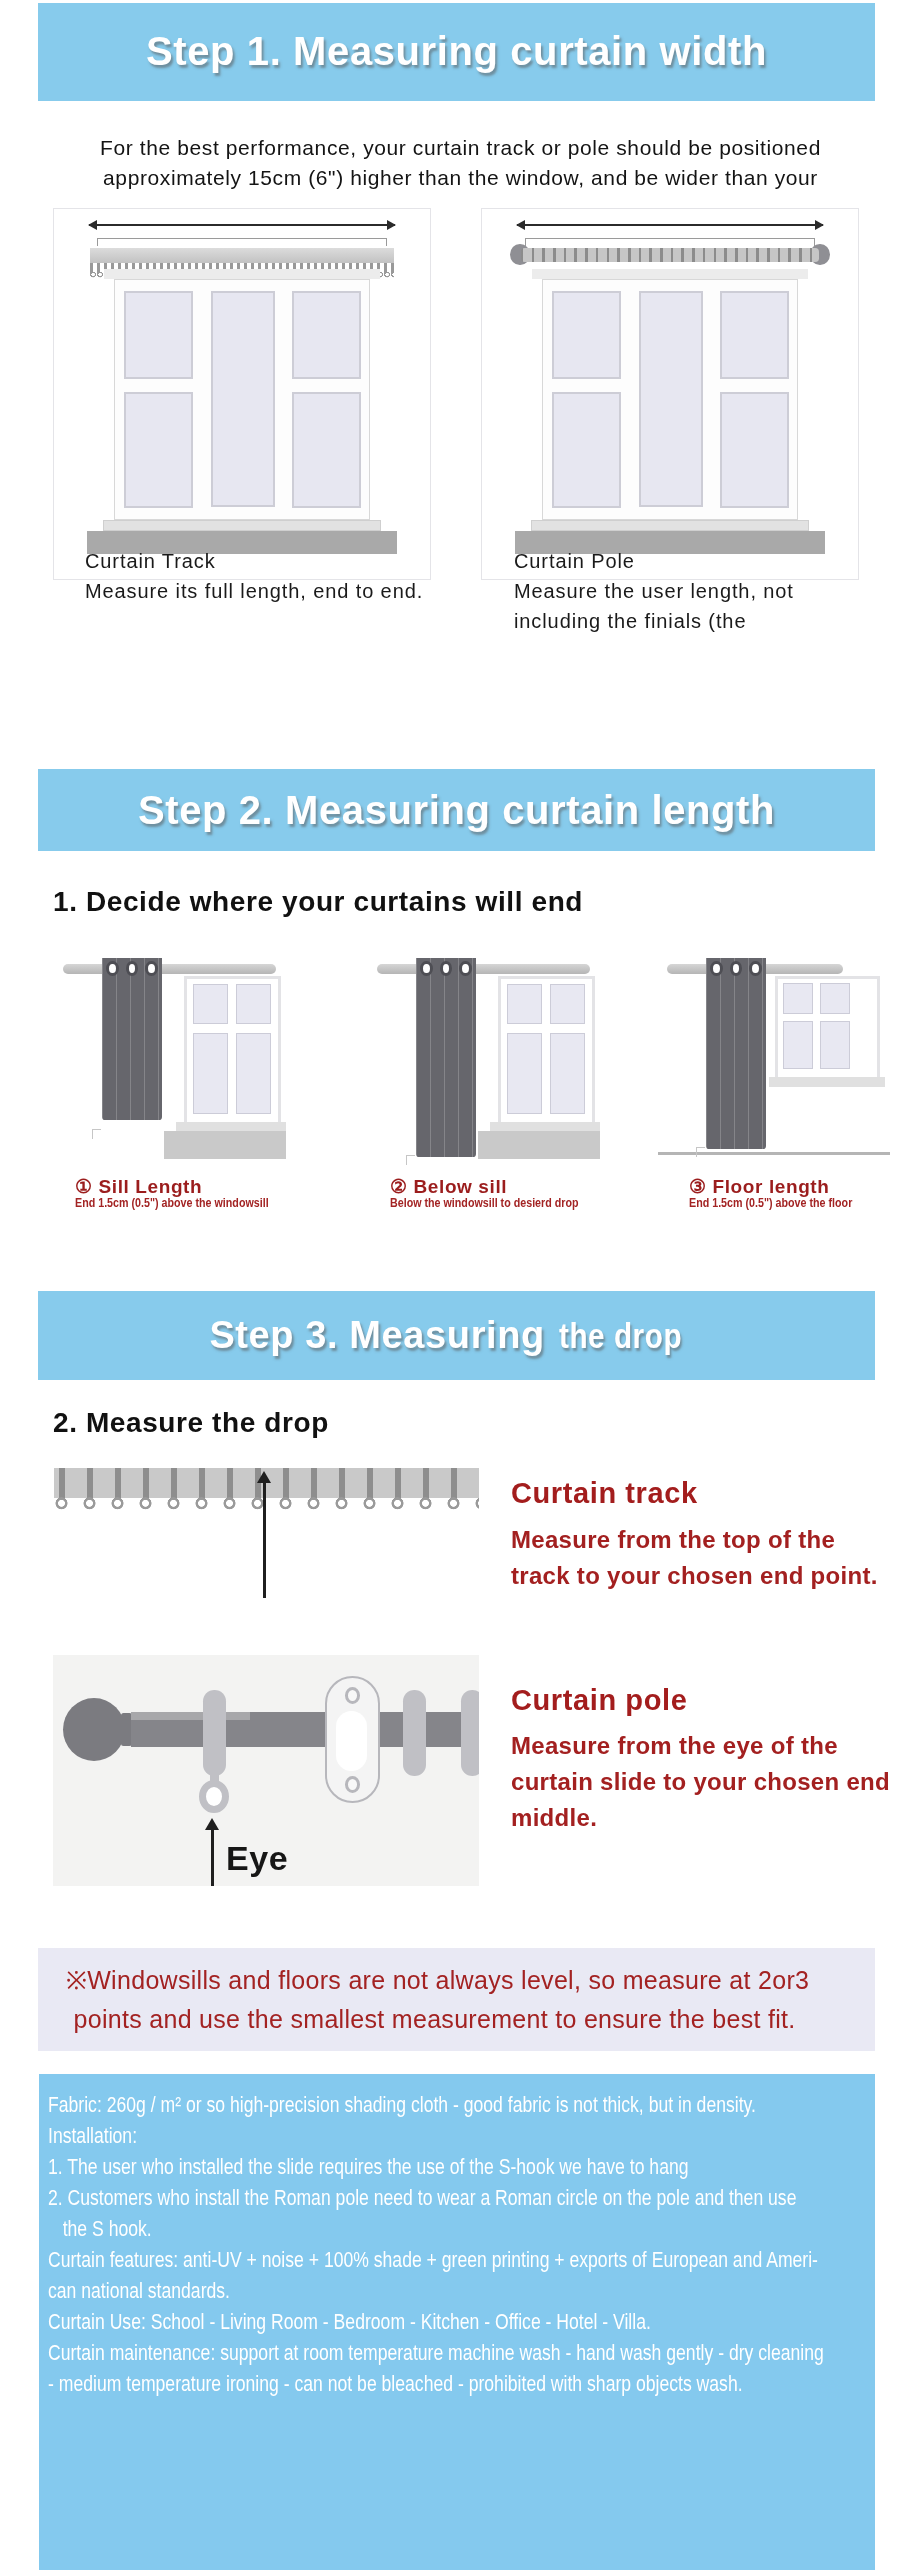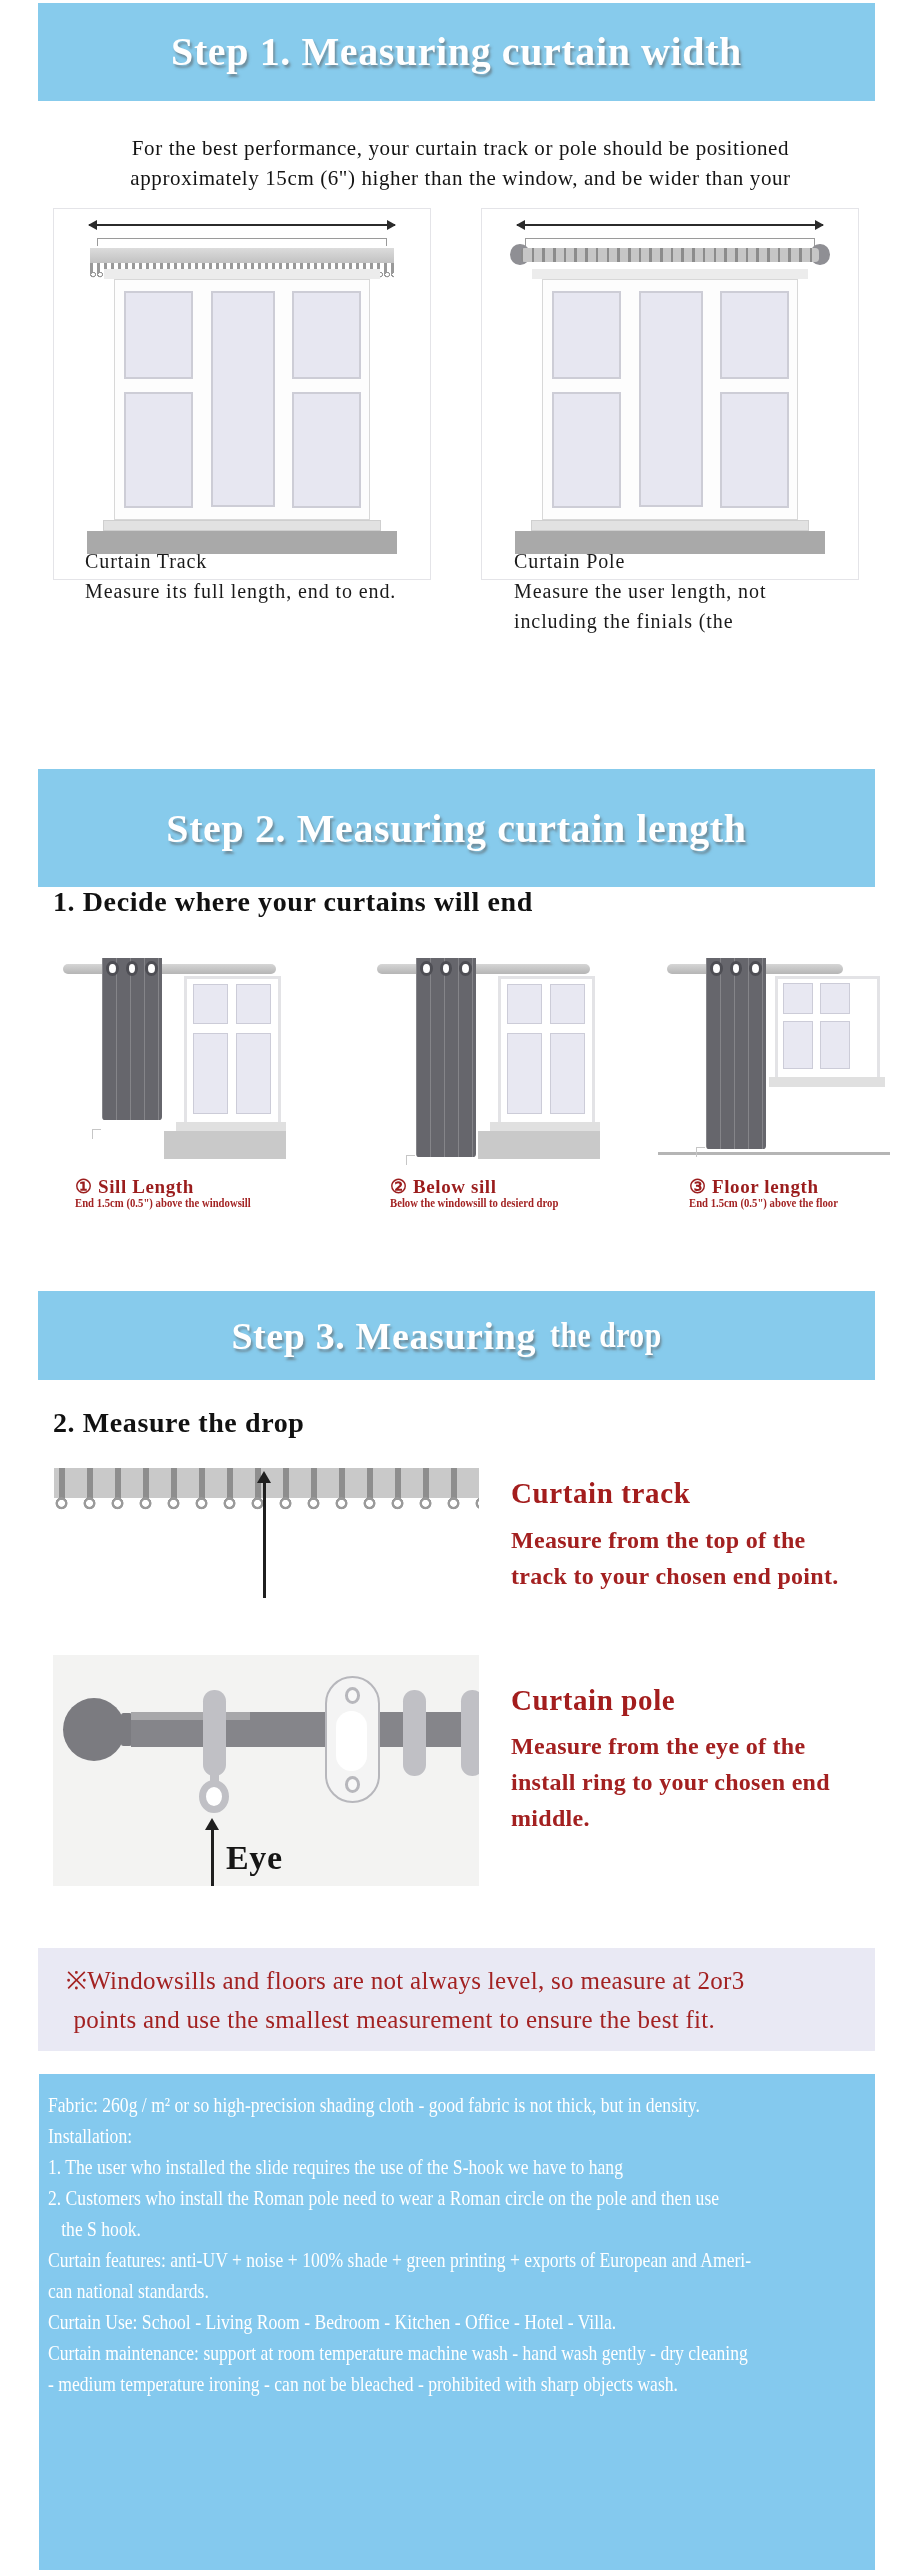--- a/index.html
+++ b/index.html
@@ -1,24 +1,24 @@
 <!DOCTYPE html>
 <html style="--sky-blue: #87cbec; --info-blue: #84c9ee; --lavender: #e9e9f4; --note-red: #a32222; --heading-red: #a31d1d;font-size:10px"><head>
 <meta charset="utf-8">
 <style>
   html,body{margin:0;padding:0;background:#ffffff;}
   #canvas{position:relative;width:910px;height:2576px;background:#fff;overflow:hidden;
-          font-family:Liberation Serif, serif;color:#1c1c1c;}
+          font-family:Liberation Sans, sans-serif;color:#1c1c1c;}
 
   
   .band{position:absolute;left:38px;width:837px;background:var(--sky-blue,#87cbec);
         color:#fff;font-weight:bold;display:flex;align-items:center;justify-content:center;
         text-shadow:1.9px 2.5px 2.5px rgba(90,90,90,.55);letter-spacing:0.6px;}
   #band1{top:2.5px;height:98px;font-size:40px;}
-  #band2{top:769px;height:118px;font-size:40px;}
+  #band2{top:769px;height:82px;font-size:40px;}
   #band3{top:1291px;height:89px;font-size:38px;}
   #band3 .sub{display:inline-block;transform:scaleX(.85);transform-origin:left center;
               margin-left:14px;font-size:35px;}
 
   
   .intro{position:absolute;left:58px;top:133px;width:805px;font-size:21px;letter-spacing:0.6px;
          line-height:30px;color:#141414;text-align:center;}
   .cap{position:absolute;font-size:20px;letter-spacing:0.9px;color:#1a1a1a;line-height:30px;}
   .note{position:absolute;left:38px;width:837px;background:var(--lavender,#e9e9f4);
         color:var(--note-red,#a32222);font-size:25px;letter-spacing:0.3px;line-height:39px;
@@ -280,21 +280,21 @@
       <div class="hole" style="bottom:8.8px"></div>
     </div>
     <div class="ring" style="left:350px"></div>
     <div class="ring" style="left:408px"></div>
     <div class="varrow" style="left:158px;top:174px;height:57px"></div>
   </div>
   <div class="eyelabel">Eye</div>
   <div class="rtitle" style="top:1684px">Curtain pole</div>
   <div class="rbody" style="top:1728px">
     <div>Measure from the eye of the</div>
-    <div>install ring to your chosen end</div>
+    <div>curtain slide to your chosen end</div>
     <div>middle.</div>
   </div>
 
   <div class="note" style="top:1948px;height:103px">
     <div>※Windowsills and floors are not always level, so measure at 2or3</div>
     <div style="padding-left:7.5px">points and use the smallest measurement to ensure the best fit.</div>
   </div>
 
   <div class="infoblock">
     <div class="iline">Fabric: 260g / m² or so high-precision shading cloth - good fabric is not thick, but in density.</div>

